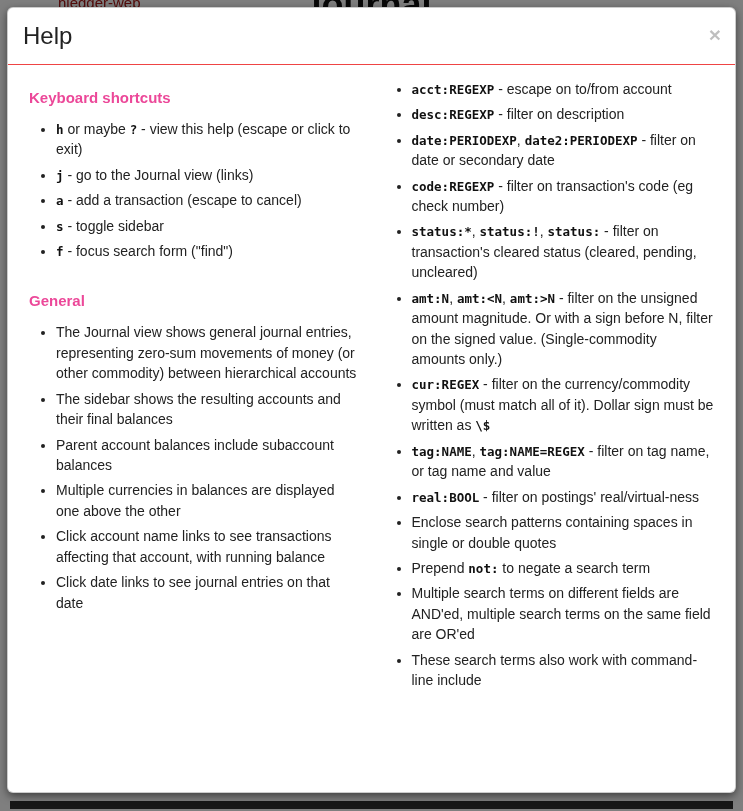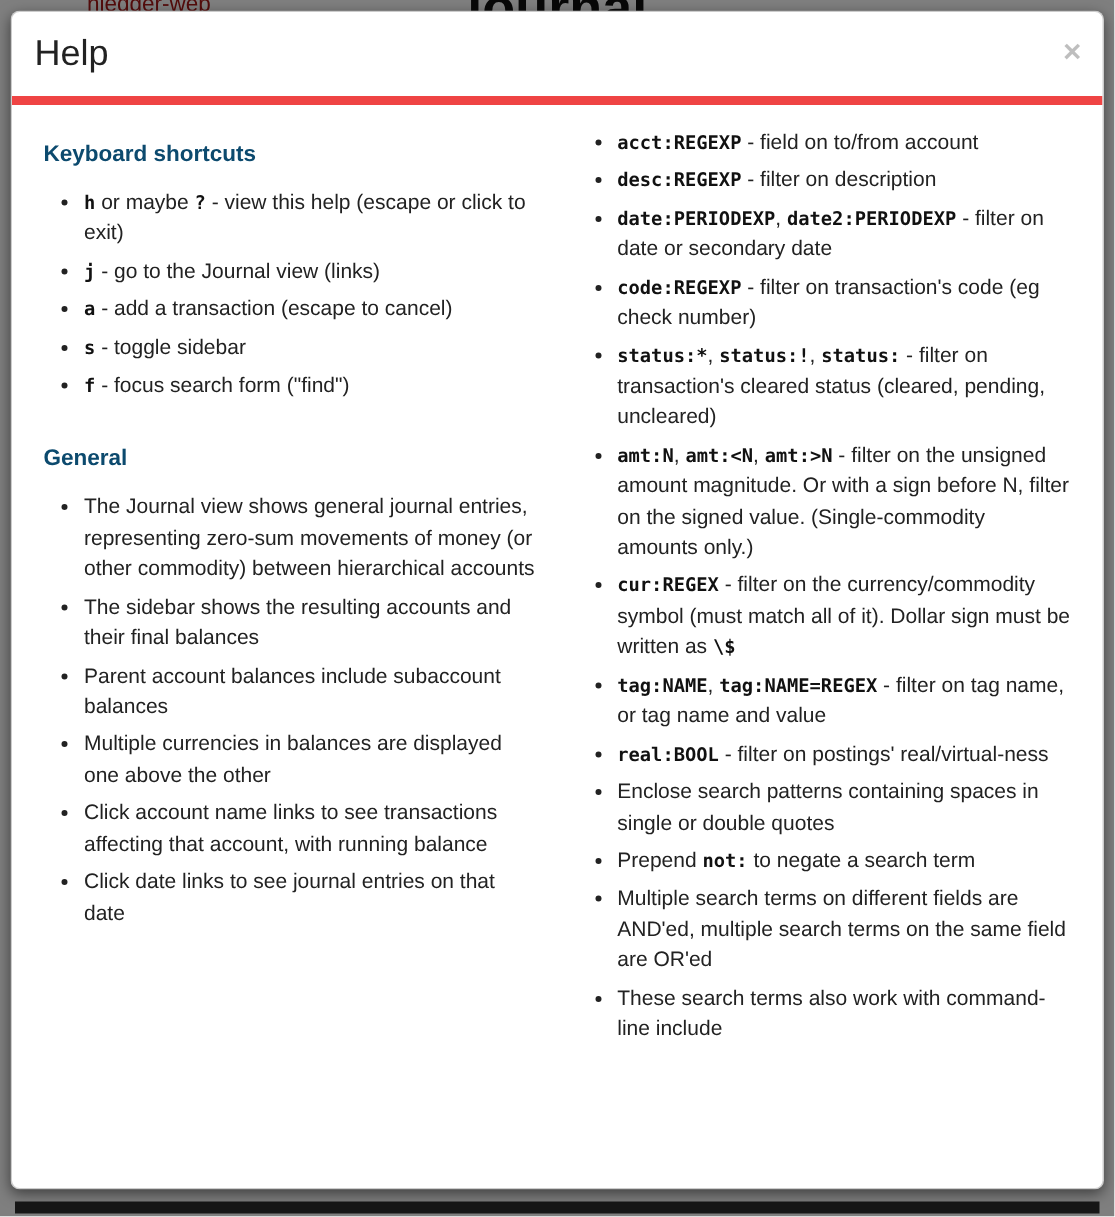--- a/index.html
+++ b/index.html
@@ -29,39 +29,39 @@
 
   
   .modal {
     position: absolute; top: 7px; left: 7px; width: 729px; height: 786px;
     background: #fff; border: 1px solid rgba(0,0,0,0.2); border-radius: 6px;
     box-shadow: 0 3px 9px rgba(0,0,0,0.5);
     display: flex; flex-direction: column; overflow: hidden;
   }
   .modal-header {
     padding: 14px 15px 13px 15px;
-    border-bottom: 6px solid #ef4444;
+    border-bottom: 1px solid #ef4444;
     position: relative; flex: 0 0 auto;
   }
   .modal-title { font-size: 24px; font-weight: 500; color: #222; line-height: 1.2; }
   .close-btn {
     position: absolute; right: 14px; top: 16px;
     background: none; border: none; cursor: pointer;
     font-size: 21px; font-weight: bold; line-height: 1;
     color: #000; opacity: 0.25;
     font-family: "Liberation Sans", sans-serif;
   }
   .modal-body {
     flex: 1 1 auto; padding: 14px 21px 10px 21px;
     display: flex; gap: 26px; overflow: hidden;
   }
   .col { flex: 1 1 0; min-width: 0; }
 
   .section-heading {
-    font-size: 15px; font-weight: bold; color: #0c4a6e;
+    font-size: 15px; font-weight: bold; color: #ec4899;
     margin: 10px 0 13px 0;
   }
   .section-heading.spaced { margin-top: 31px; }
 
   .col ul { padding-left: 27px; margin: 0 0 21px 0; list-style: disc; }
   .col li {
     font-size: 14px; line-height: 1.46; color: #222;
     margin-bottom: 5px;
   }
   code {
@@ -100,21 +100,21 @@
           <li><span>The Journal view shows general journal entries, representing zero-sum movements of money (or other commodity) between hierarchical accounts</span></li>
           <li><span>The sidebar shows the resulting accounts and their final balances</span></li>
           <li><span>Parent account balances include subaccount balances</span></li>
           <li><span>Multiple currencies in balances are displayed one above the other</span></li>
           <li><span>Click account name links to see transactions affecting that account, with running balance</span></li>
           <li><span>Click date links to see journal entries on that date</span></li>
         </ul>
     </div>
     <div class="col">
       <ul>
-          <li><code>acct:REGEXP</code><span> - field on to/from account</span></li>
+          <li><code>acct:REGEXP</code><span> - escape on to/from account</span></li>
           <li><code>desc:REGEXP</code><span> - filter on description</span></li>
           <li><code>date:PERIODEXP</code><span>, </span><code>date2:PERIODEXP</code><span> - filter on date or secondary date</span></li>
           <li><code>code:REGEXP</code><span> - filter on transaction's code (eg check number)</span></li>
           <li><code>status:*</code><span>, </span><code>status:!</code><span>, </span><code>status:</code><span> - filter on transaction's cleared status (cleared, pending, uncleared)</span></li>
           <li><code>amt:N</code><span>, </span><code>amt:&lt;N</code><span>, </span><code>amt:&gt;N</code><span> - filter on the unsigned amount magnitude. Or with a sign before N, filter on the signed value. (Single-commodity amounts only.)</span></li>
           <li><code>cur:REGEX</code><span> - filter on the currency/commodity symbol (must match all of it). Dollar sign must be written as </span><code>\$</code></li>
           <li><code>tag:NAME</code><span>, </span><code>tag:NAME=REGEX</code><span> - filter on tag name, or tag name and value</span></li>
           <li><code>real:BOOL</code><span> - filter on postings' real/virtual-ness</span></li>
           <li><span>Enclose search patterns containing spaces in single or double quotes</span></li>
           <li><span>Prepend </span><code>not:</code><span> to negate a search term</span></li>

